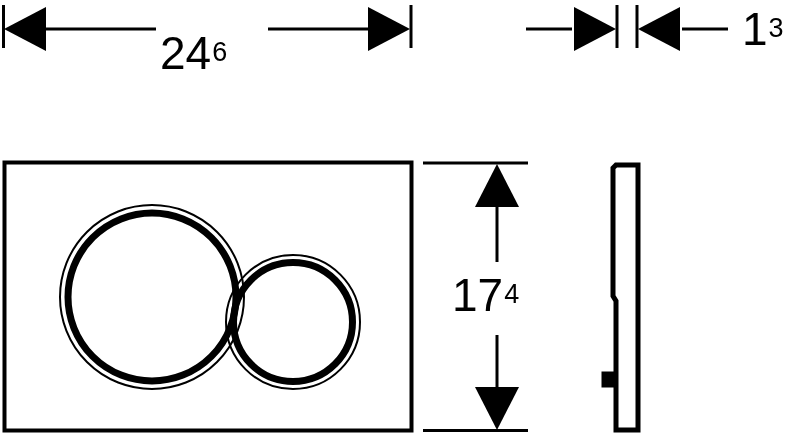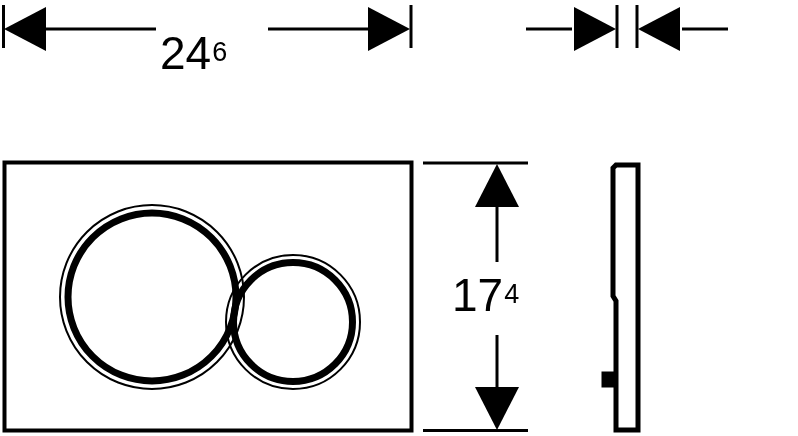--- a/index.html
+++ b/index.html
@@ -131,14 +131,17 @@
   </svg>
 
   <div class="dim-text" id="label-width">
     <span class="base">24</span><span class="sup">6</span>
   </div>
 
   <div class="dim-text" id="label-height">
     <span class="base">17</span><span class="sup">4</span>
   </div>
 
+  <div class="dim-text" id="label-depth">
+    <span class="base">1</span><span class="sup">3</span>
+  </div>
 
 </div>
 
 </body></html>

